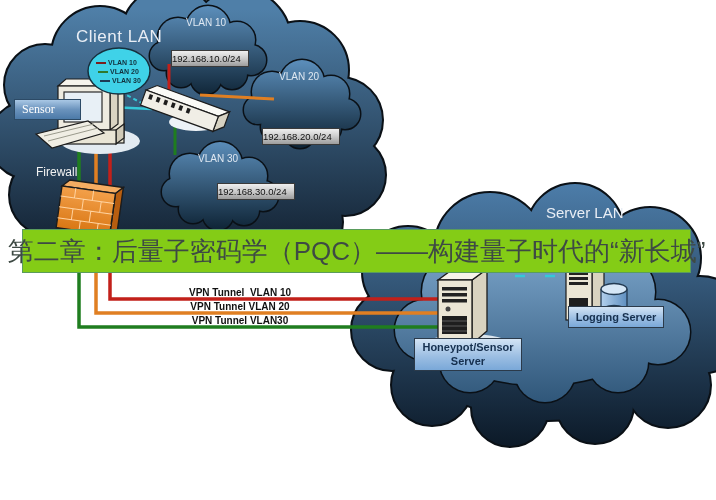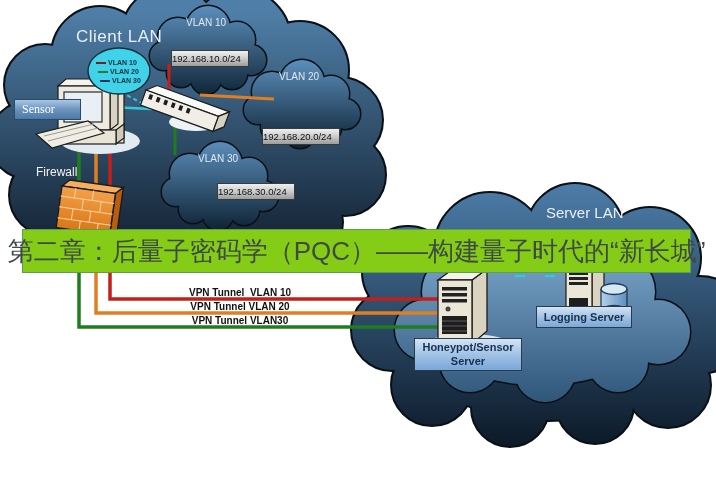--- a/index.html
+++ b/index.html
@@ -288,17 +288,17 @@
 <div class="lbl fwtext">Firewall</div>
 
 <div class="tunnel-label" style="top:287px;">VPN Tunnel  VLAN 10</div>
 <div class="tunnel-label" style="top:301px;">VPN Tunnel VLAN 20</div>
 <div class="tunnel-label" style="top:315px;">VPN Tunnel VLAN30</div>
 
 <div class="devlabel" style="left:414px;top:338px;width:106px;height:30px;font-size:11px;line-height:14px;padding-top:1px;">
   <div>Honeypot/Sensor</div>
   <div>Server</div>
 </div>
-<div class="devlabel" style="left:536px;top:306px;width:94px;height:20px;font-size:11px;line-height:20px;">Logging Server</div>
+<div class="devlabel" style="left:568px;top:306px;width:94px;height:20px;font-size:11px;line-height:20px;">Logging Server</div>
 
 <div id="banner" style="background-color: #84cc16; color: rgb(62, 74, 68);">第二章：后量子密码学（PQC）——构建量子时代的“新长城”</div>
 
 </div>
 
 </body></html>

